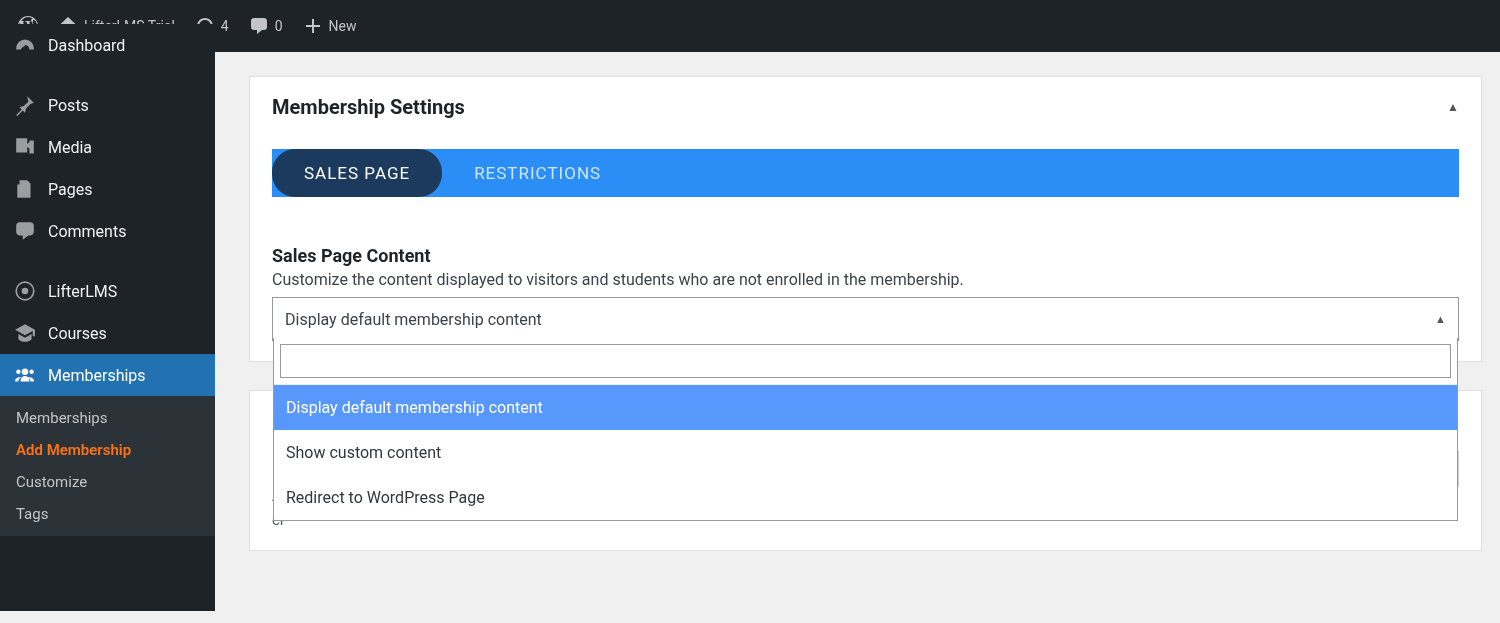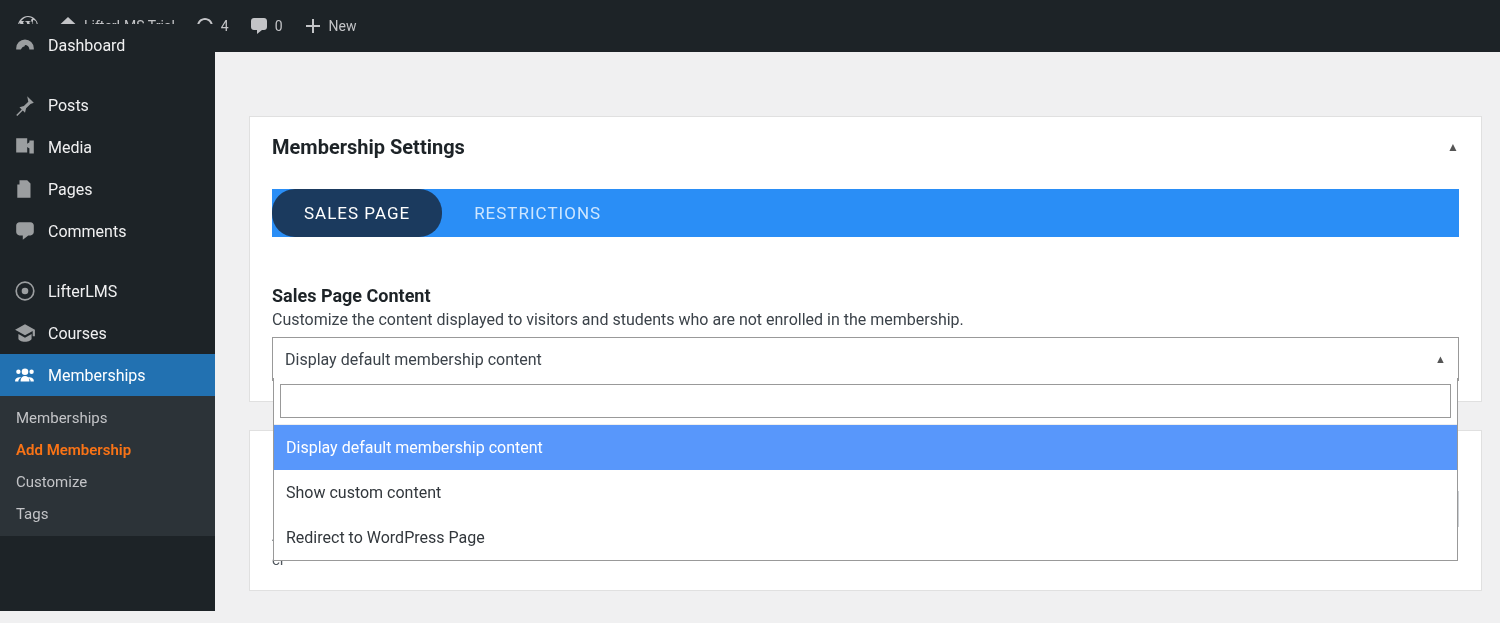--- a/index.html
+++ b/index.html
@@ -17,21 +17,21 @@
 .sidebar .menu-item.current { background: #2271b1; color: #fff; position: relative; }
 .sidebar .menu-item.current::after { content: ""; position: absolute; right: -8px; top: 50%; margin-top: -8px; border: 8px solid transparent; border-right-color: #f0f0f1; }
 .sidebar .menu-item .micon { width: 22px; height: 22px; margin-right: 12px; fill: currentColor; opacity: 0.6; }
 .sidebar .menu-item.current .micon { opacity: 1; }
 .sidebar .submenu { background: #2c3338; padding: 6px 0; }
 .sidebar .submenu .sub-item { padding: 7px 16px; font-size: 15px; color: #c3c4c7; cursor: pointer; }
 .sidebar .submenu .sub-item.active { color: #f97316; font-weight: 600; }
 .sidebar .sep { height: 18px; }
 
 
-.main { position: absolute; top: 36px; left: 215px; right: 0; bottom: 0; padding: 40px 18px 16px 34px; overflow: hidden; margin-top: 40px; }
+.main { position: absolute; top: 36px; left: 215px; right: 0; bottom: 0; padding: 40px 18px 16px 34px; overflow: hidden; }
 .panel { background: #fff; border: 1px solid #e0e0e0; margin-bottom: 28px; padding-bottom: 20px; }
 .panel-header { display: flex; justify-content: space-between; align-items: center; padding: 18px 22px; }
 .panel-title { font-size: 20px; font-weight: 700; color: #1d2327; }
 .collapse-toggle { color: #555; cursor: pointer; font-size: 12px; }
 
 
 .tabs { display: flex; margin: 12px 22px 0 22px; }
 .tab { padding: 14px 32px; font-size: 17px; letter-spacing: 1px; cursor: pointer; background: #2a8ef6; color: #cde6ff; }
 .tab.active { background: #1b3a5e; color: #fff; border-radius: 23px; }
 .tabs { background: #2a8ef6; }

